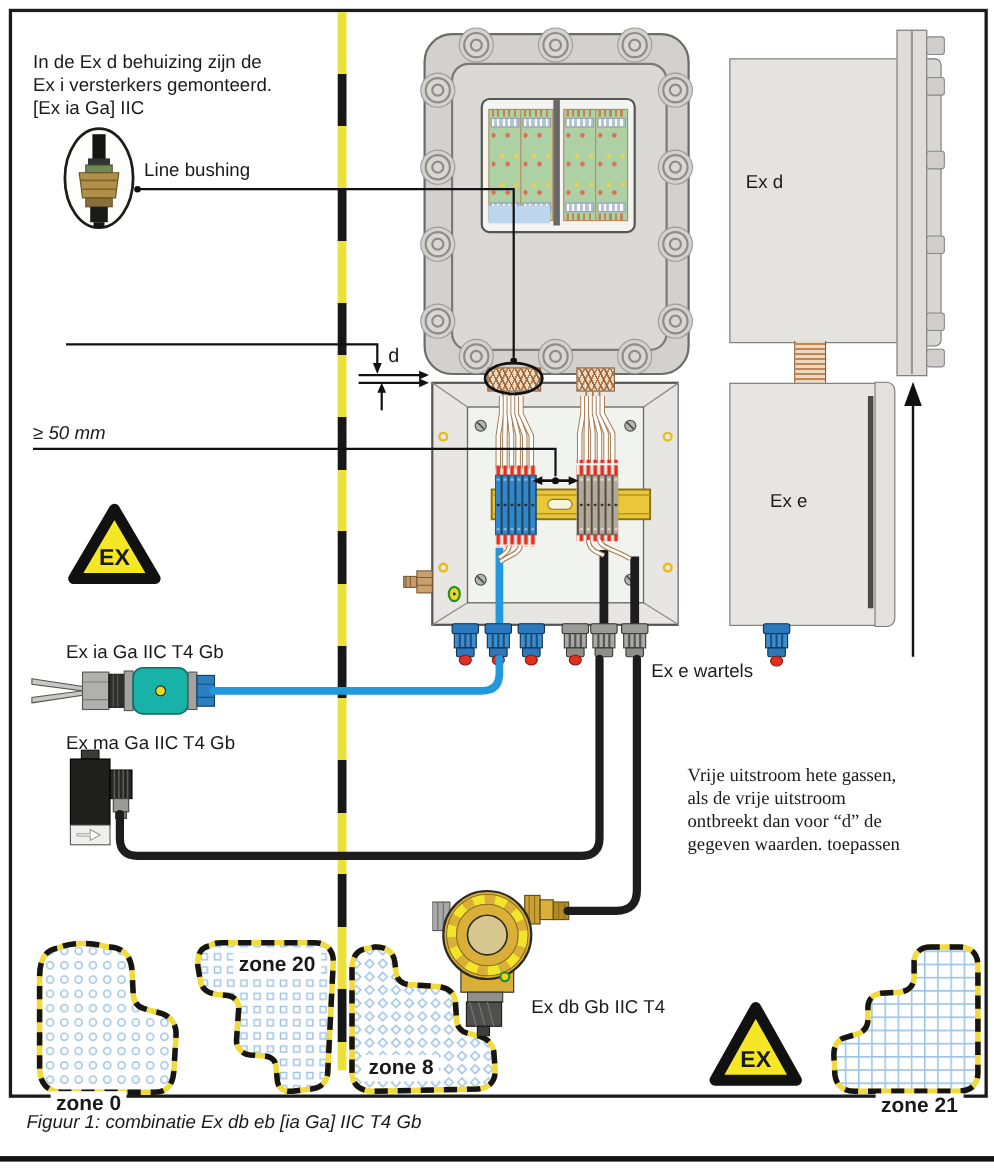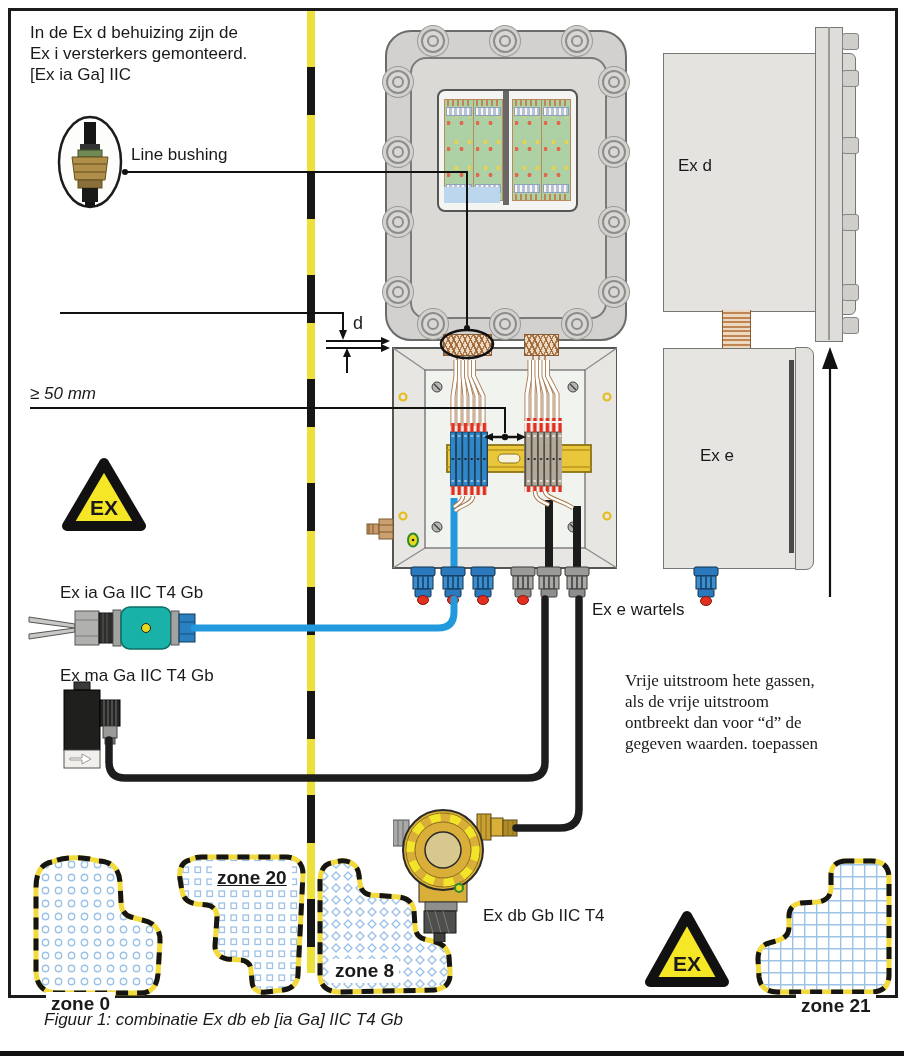--- a/index.html
+++ b/index.html
@@ -1,23 +1,23 @@
 <!DOCTYPE html>
 <html><head>
 <meta charset="utf-8">
 <style>
   html,body{margin:0;padding:0;background:#fff;}
   #page{position:relative;width:904px;height:1062px;background:#fff;overflow:hidden;
         font-family:"Liberation Sans",sans-serif;color:#1a1a1a;}
   .a{position:absolute;}
-  .txt{font-size:17px;line-height:21px;white-space:pre-line;}
+  .txt{font-size:17px;line-height:21px;white-space:pre-line;margin-top:24px;}
   .lbl{font-size:17px;white-space:nowrap;}
   .zlbl{font-size:19px;font-weight:bold;background:#fff;padding:0 5px;line-height:24px;white-space:nowrap;}
   .exlbl{font-size:21px;font-weight:bold;text-align:center;width:100%;}
-  .caption{font-size:17px;font-style:italic;white-space:nowrap;margin-left:20px;}
+  .caption{font-size:17px;font-style:italic;white-space:nowrap;}
   .bolt{position:absolute;width:20px;height:20px;border:2px solid #8d8d8b;border-radius:50%;
         background:#d8d7d4;box-shadow:0 0 0 3px #d3d2cf,0 0 0 4px #9a9a97;}
   .bolt::after{content:"";position:absolute;left:4px;top:4px;width:8px;height:8px;
         border:2px solid #8d8d8b;border-radius:50%;}
   .sbolt{position:absolute;width:15px;height:15px;background:#cfcecb;border:1.5px solid #87878a;border-radius:3px;}
   .pcb{position:absolute;width:28px;height:100px;background:#aed0a5;border:1px solid #b98b5c;}
   .pins{position:absolute;left:2px;right:2px;height:6px;
         background:repeating-linear-gradient(90deg,#c08552 0 2px,transparent 2px 5px);}
   .strip{position:absolute;left:1px;right:1px;height:7px;border:1px solid #8fa0bb;
         background:repeating-linear-gradient(90deg,#f8f8f8 0 2px,#b9c2d4 2px 5px);}
@@ -430,21 +430,21 @@
   <div class="a lbl" style="left:592px;top:600px;">Ex e wartels</div>
   <div class="a txt" style="left:625px;top:670px;font-family:Liberation Serif, serif;">Vrije uitstroom hete gassen,
 als de vrije uitstroom
 ontbreekt dan voor “d” de
 gegeven waarden. toepassen</div>
   <div class="a lbl" style="left:678px;top:156px;">Ex d</div>
   <div class="a lbl" style="left:700px;top:446px;">Ex e</div>
   <div class="a lbl" style="left:483px;top:906px;">Ex db Gb IIC T4</div>
 
   <div class="a zlbl" style="left:46px;top:992px;">zone 0</div>
-  <div class="a zlbl" style="left:212px;top:866px;text-decoration:underline;">zone 20</div>
+  <div class="a zlbl" style="left:212px;top:866px;">zone 20</div>
   <div class="a zlbl" style="left:330px;top:959px;">zone 8</div>
   <div class="a zlbl" style="left:796px;top:962px;margin-top:32px;">zone 21</div>
 
   <svg class="a" style="left:0;top:0;width:904px;height:1062px;pointer-events:none;" viewBox="0 0 904 1062">
     <g>
       <path d="M125,172 H467 V325" stroke="#111" stroke-width="2" fill="none"></path>
       <circle cx="125" cy="172" r="3" fill="#111"></circle>
       <circle cx="467" cy="328" r="3" fill="#111"></circle>
       <ellipse cx="467" cy="344" rx="26" ry="14" fill="none" stroke="#111" stroke-width="2.5"></ellipse>
     </g>

